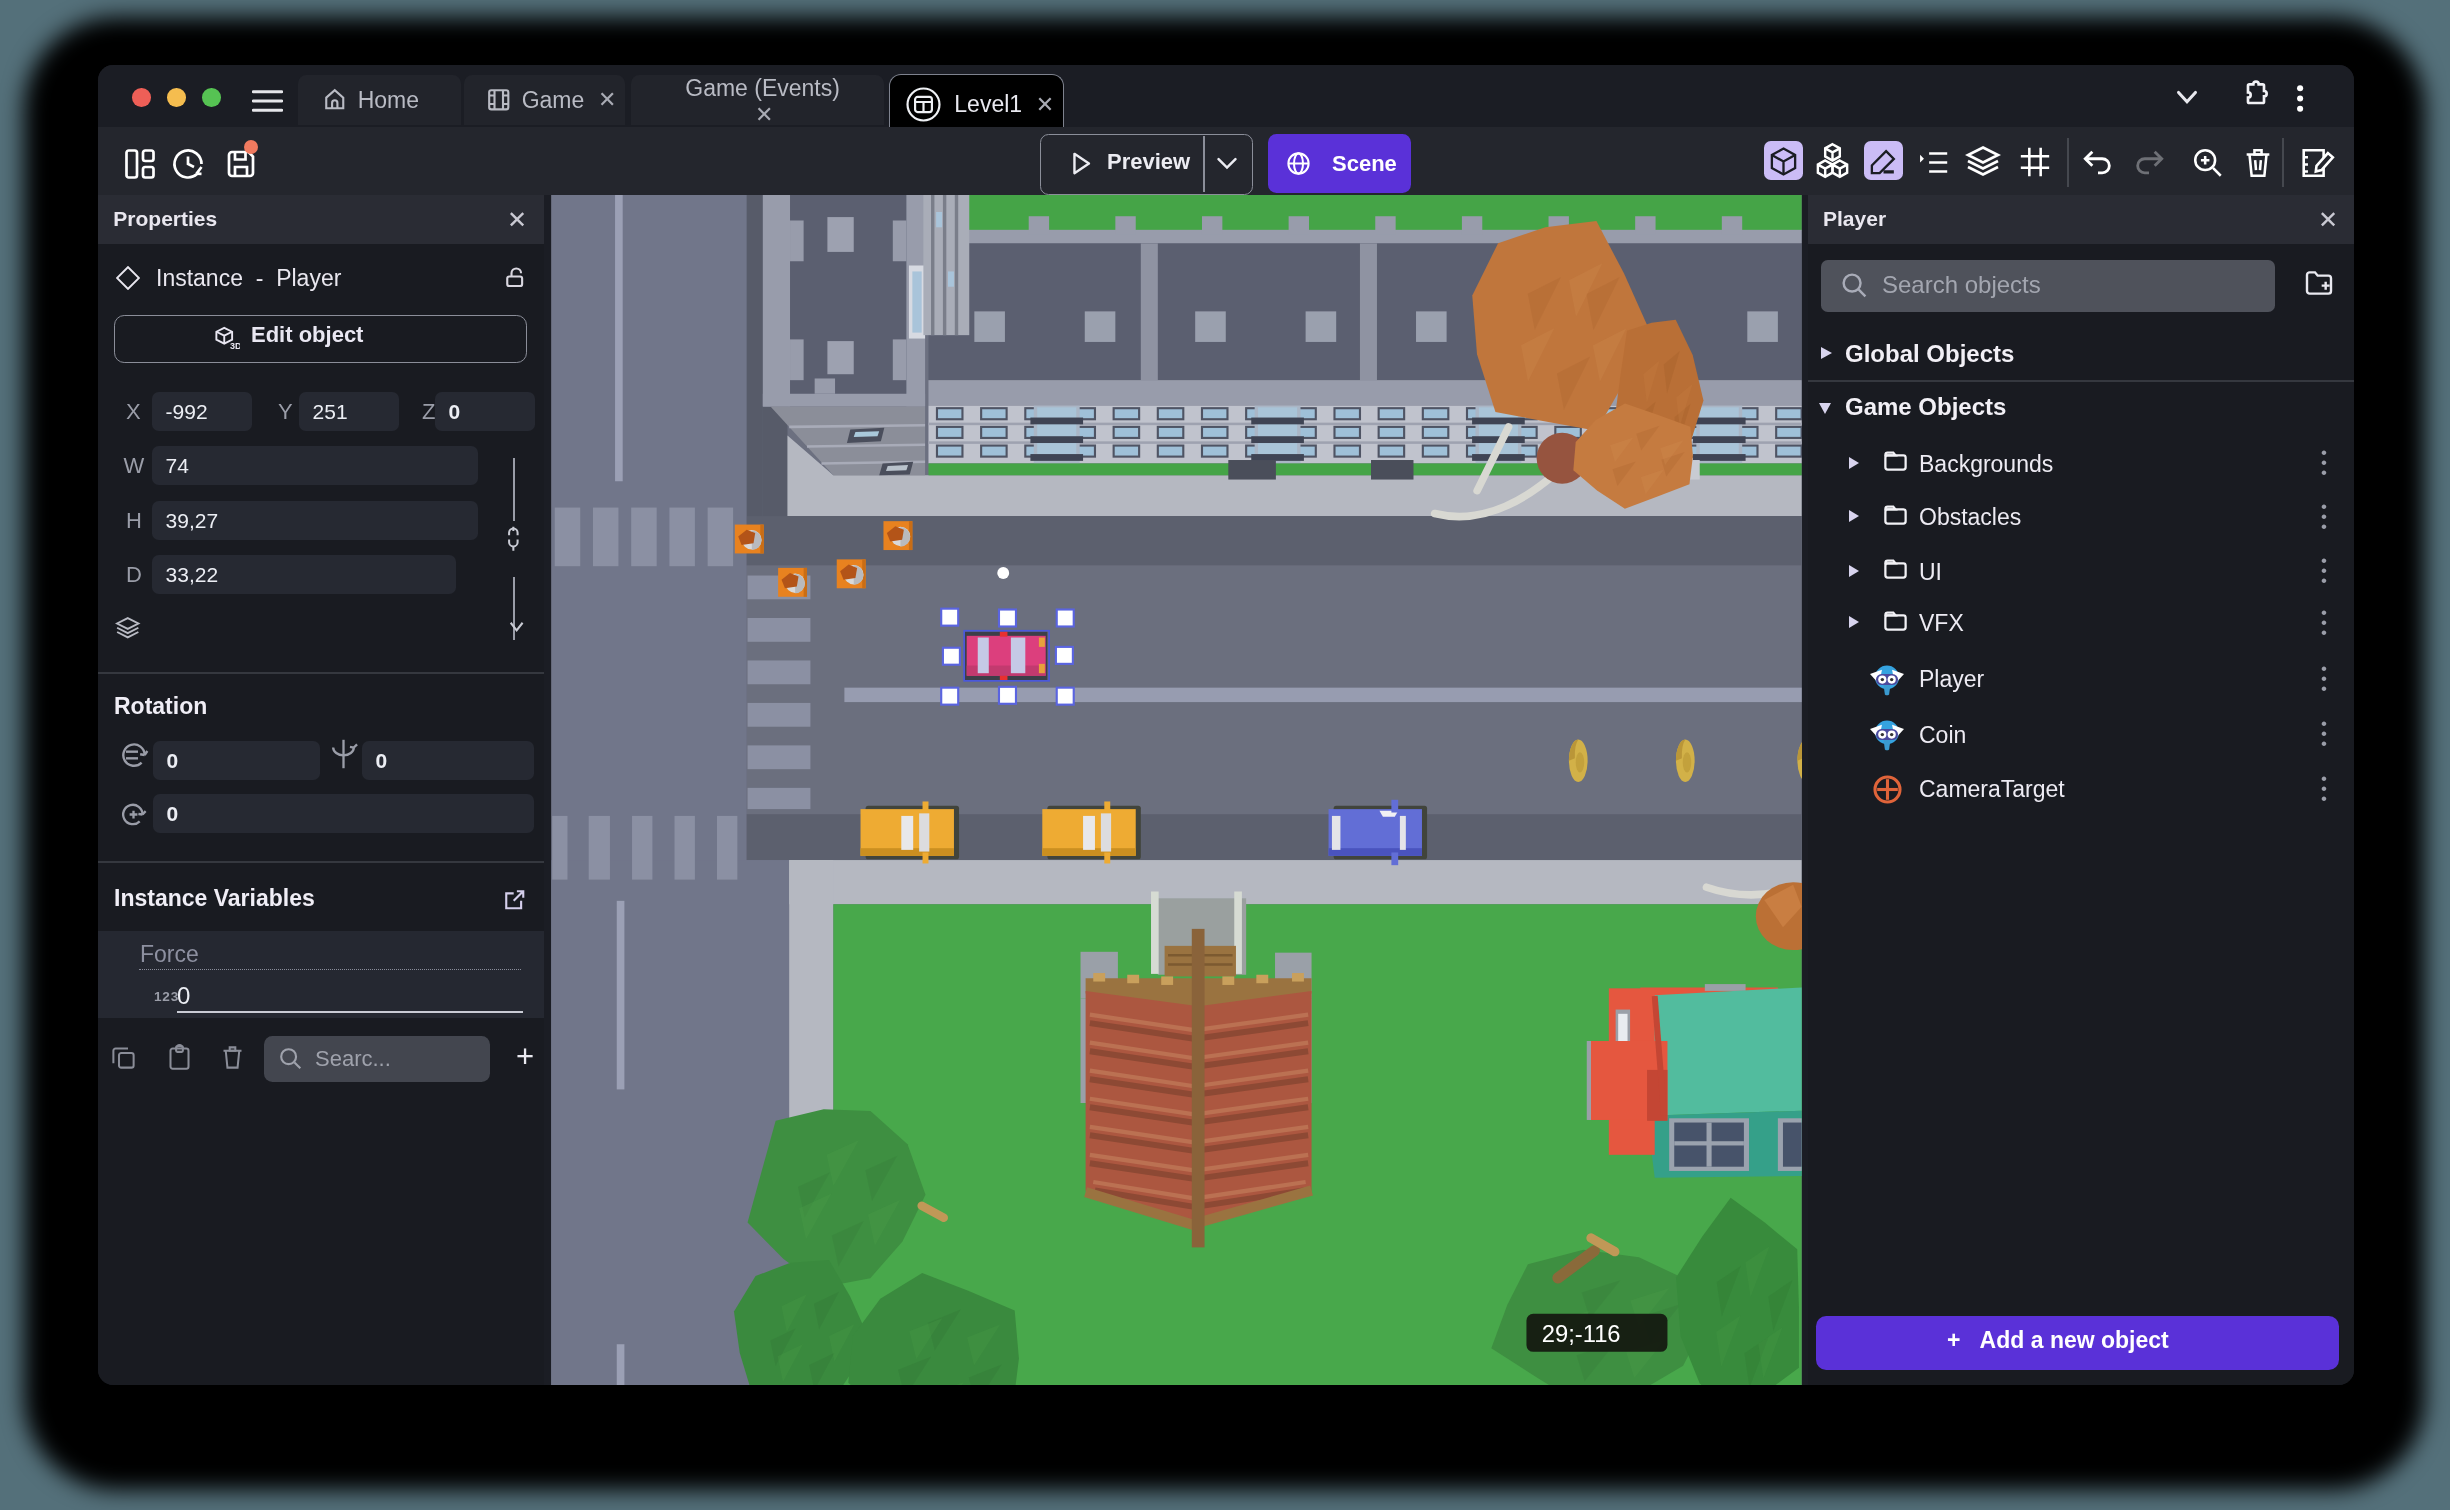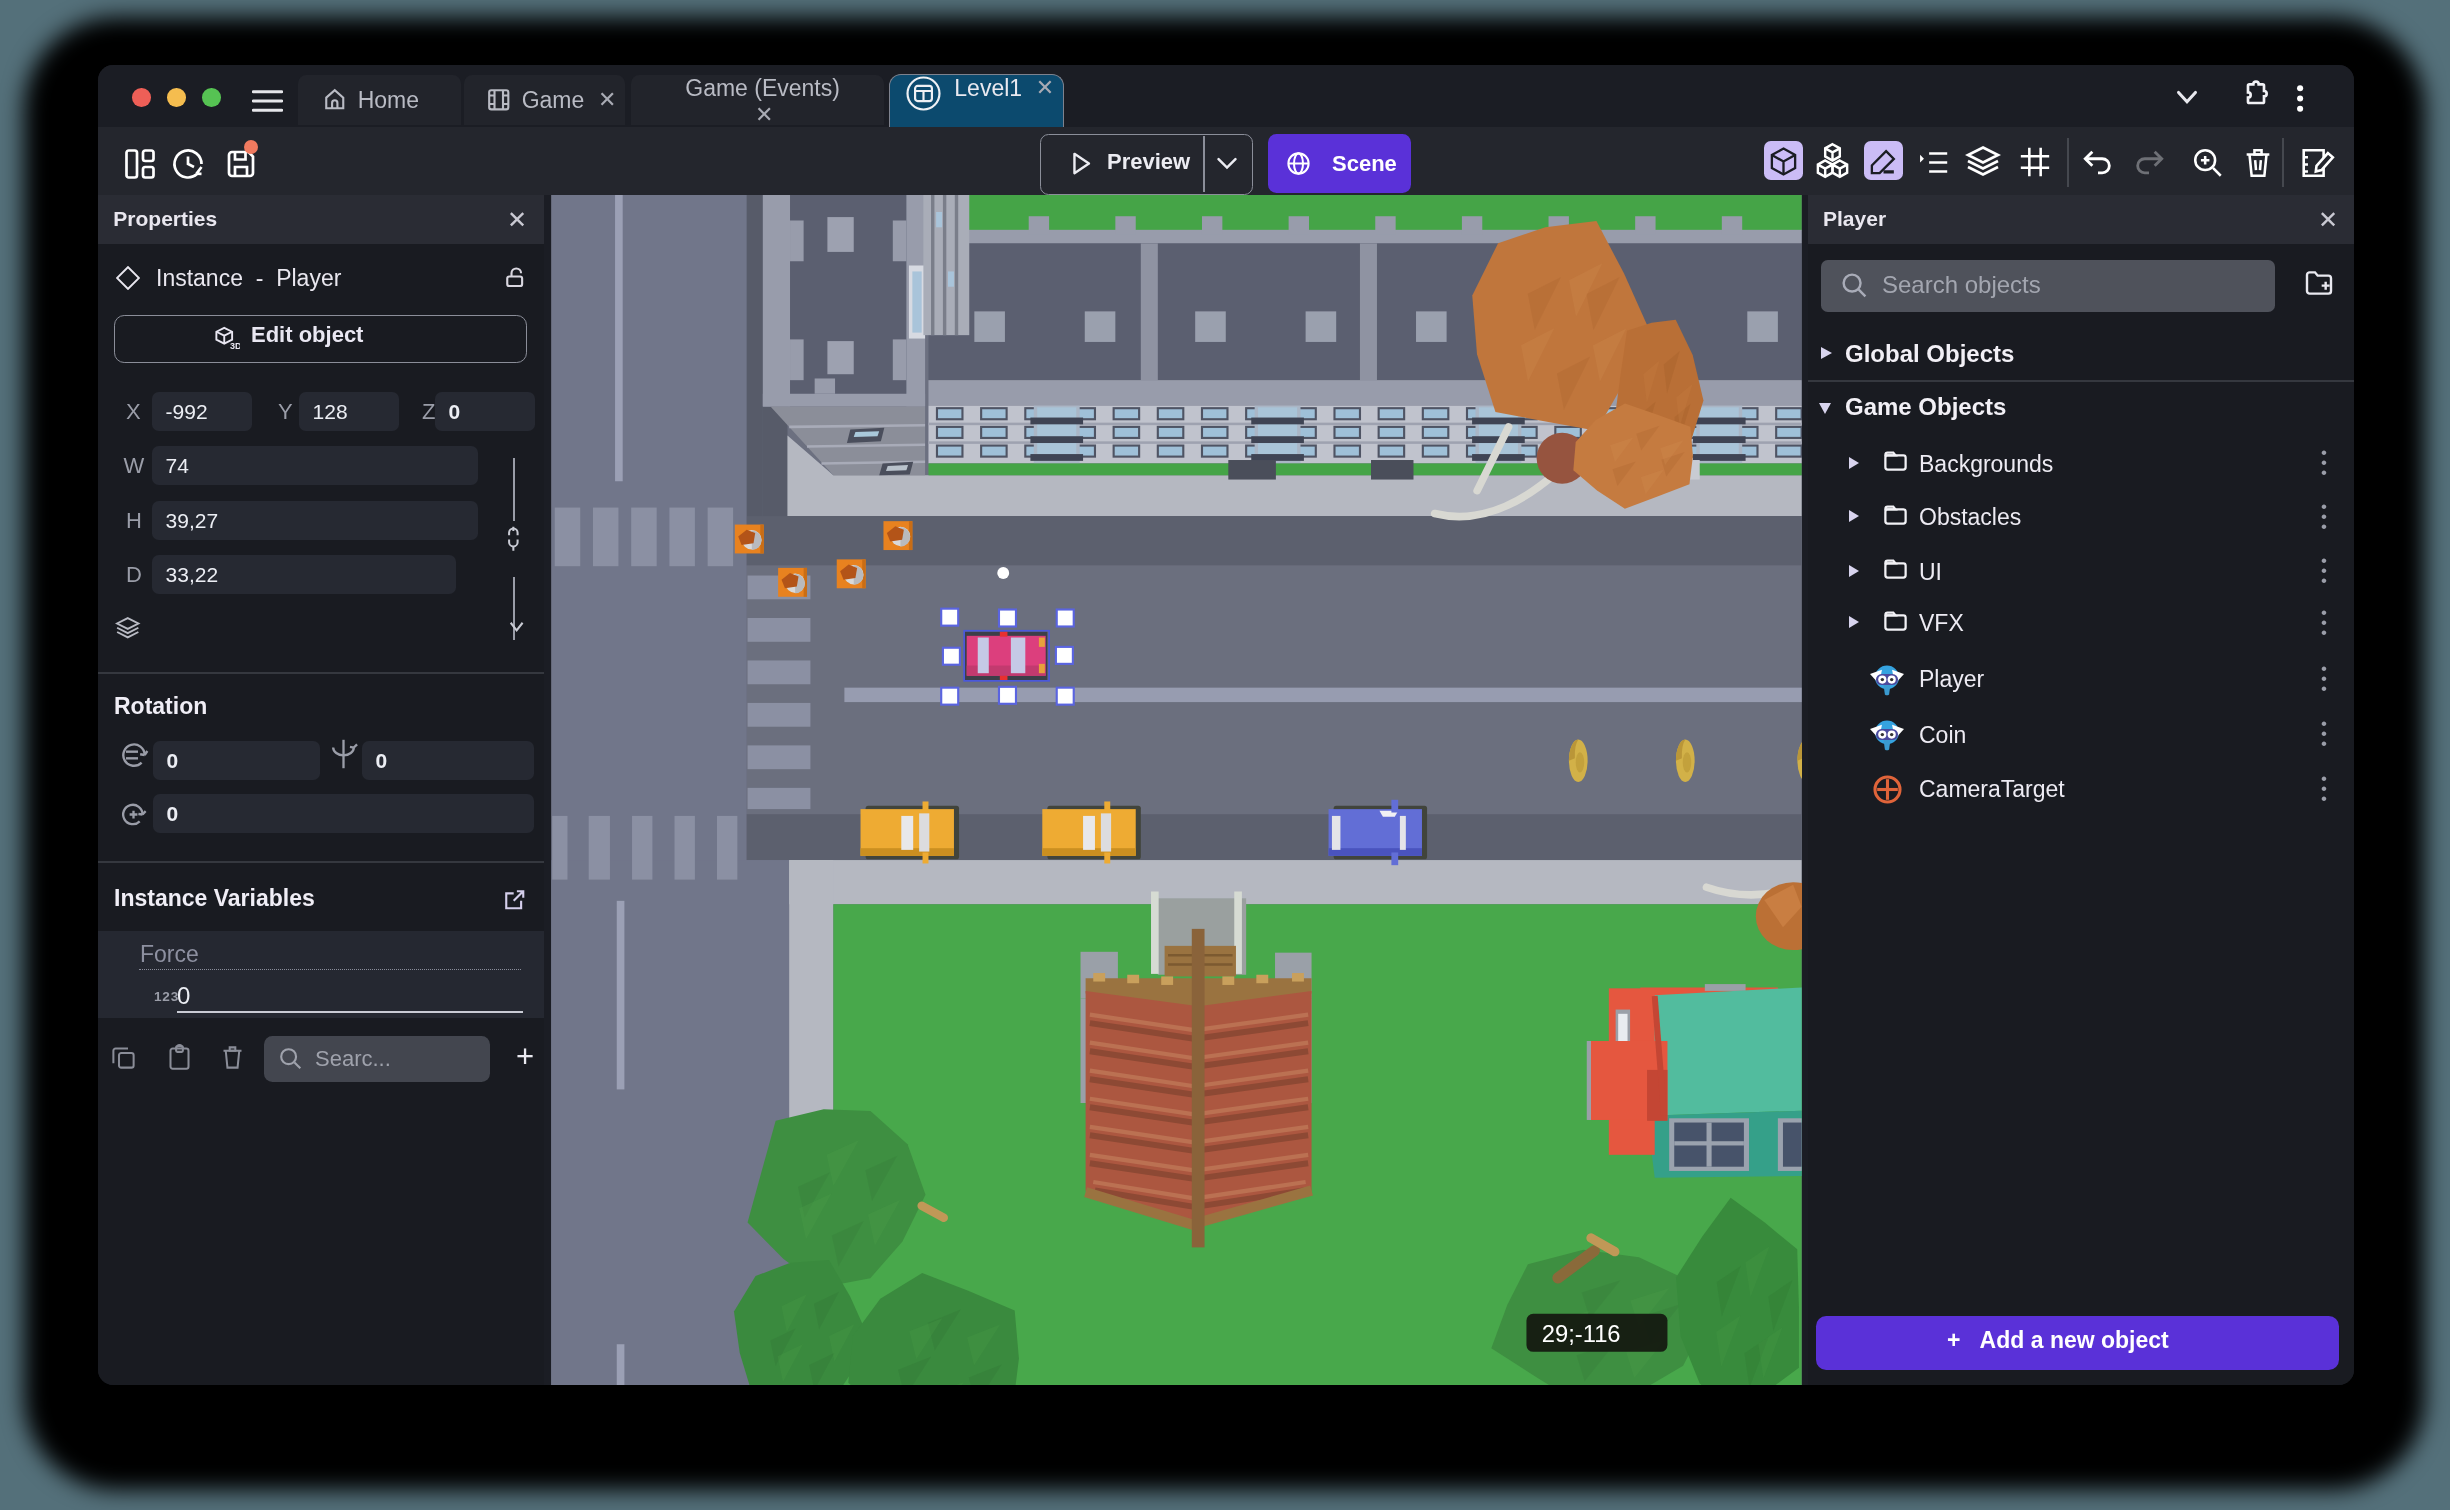--- a/index.html
+++ b/index.html
@@ -6,21 +6,21 @@
   body{width:2450px;height:1510px;overflow:hidden;background:#54707a;font-family:"Liberation Sans",sans-serif;position:relative;}
   .abs{position:absolute;}
   #shadow{left:24px;top:17px;width:2401px;height:1473px;background:#000;border-radius:93px;filter:blur(11px);}
   #win{left:98px;top:65px;width:2256px;height:1320px;background:#1b1d24;border-radius:15.3px;overflow:hidden;}
   
   #tabbar{left:0;top:0;width:2256px;height:62px;background:#1b1d24;}
   .tl{width:18.7px;height:18.7px;border-radius:50%;top:23px;}
   .tab{top:10.2px;height:50px;border-radius:8.5px 8.5px 0 0;background:#22242b;color:#b9bbc4;font-size:23px;display:flex;align-items:center;}
   .tab .lbl{margin:0 0 0 10.2px;}
   .tabx{color:#a9abb4;font-size:22px;margin-left:13.6px;}
-  #atab{left:791px;top:9.3px;width:173px;height:59px;border:1.7px solid #7e828e;border-bottom:none;border-radius:12px 12px 0 0;background:#0c4a6e;color:#e9e9f0;font-size:23px;display:flex;}
+  #atab{left:791px;top:9.3px;width:173px;height:59px;border:1.7px solid #7e828e;border-bottom:none;border-radius:12px 12px 0 0;background:#000000;color:#e9e9f0;font-size:23px;display:flex;align-items:center;}
   
   #toolbar{left:0;top:62px;width:2256px;height:68px;background:#24262d;}
   #previewbtn{left:942px;top:69px;width:211px;height:59px;border:1.7px solid #8b8e99;border-radius:8.5px;color:#ececf2;}
   #sharebtn{left:1170px;top:69px;width:143px;height:59px;background:#5a31d8;border-radius:8.5px;color:#fff;display:flex;align-items:center;justify-content:center;font-weight:bold;font-size:22px;}
   .selicon{width:39px;height:39px;background:#cbbcf6;border-radius:6.8px;}
   
   .panel{background:#191b21;}
   .phead{background:#2a2c34;height:49px;color:#e9e7ef;font-size:21px;font-weight:bold;}
   .inp{background:#262932;border-radius:6.8px;color:#eceef4;font-size:21px;display:flex;align-items:center;padding-left:13.6px;box-sizing:border-box;}
   .flbl{color:#9a9da8;font-size:22px;}
@@ -210,21 +210,21 @@
   <svg class="abs" style="left:115px;top:260px" width="27" height="27" viewBox="0 0 24 24" fill="none" stroke="#e9e7f2" stroke-width="1.7">
       <path d="M10 2.5 L17 6 V13 L10 16.5 L3 13 V6 Z"></path>
       <path d="M3 6 L10 9.5 L17 6 M10 9.5 V16.5"></path>
       <text x="15" y="21" font-size="8" fill="#e9e7f2" stroke="none" font-weight="bold">3D</text>
     </svg>
   <div class="abs" style="left:153px;top:257px;font-size:22px;font-weight:bold;color:#e9e7f2;">Edit object</div>
   
   <div class="abs flbl" style="left:28px;top:334px;">X</div>
   <div class="abs inp" style="left:54px;top:327px;width:100px;height:39px;">-992</div>
   <div class="abs flbl" style="left:180px;top:334px;">Y</div>
-  <div class="abs inp" style="left:201px;top:327px;width:100px;height:39px;">128</div>
+  <div class="abs inp" style="left:201px;top:327px;width:100px;height:39px;">251</div>
   <div class="abs flbl" style="left:324px;top:334px;">Z</div>
   <div class="abs inp" style="left:337px;top:327px;width:100px;height:39px;font-weight:bold;">0</div>
   
   <div class="abs flbl" style="left:25.5px;top:388px;">W</div>
   <div class="abs inp" style="left:54px;top:381px;width:326px;height:39px;">74</div>
   <div class="abs flbl" style="left:28px;top:443px;">H</div>
   <div class="abs inp" style="left:54px;top:436px;width:326px;height:39px;">39,27</div>
   <div class="abs flbl" style="left:28px;top:497px;">D</div>
   <div class="abs inp" style="left:54px;top:490px;width:304px;height:39px;">33,22</div>
   <div class="abs" style="left:415px;top:393px;width:1.7px;height:63px;background:#9a9da8;"></div>

